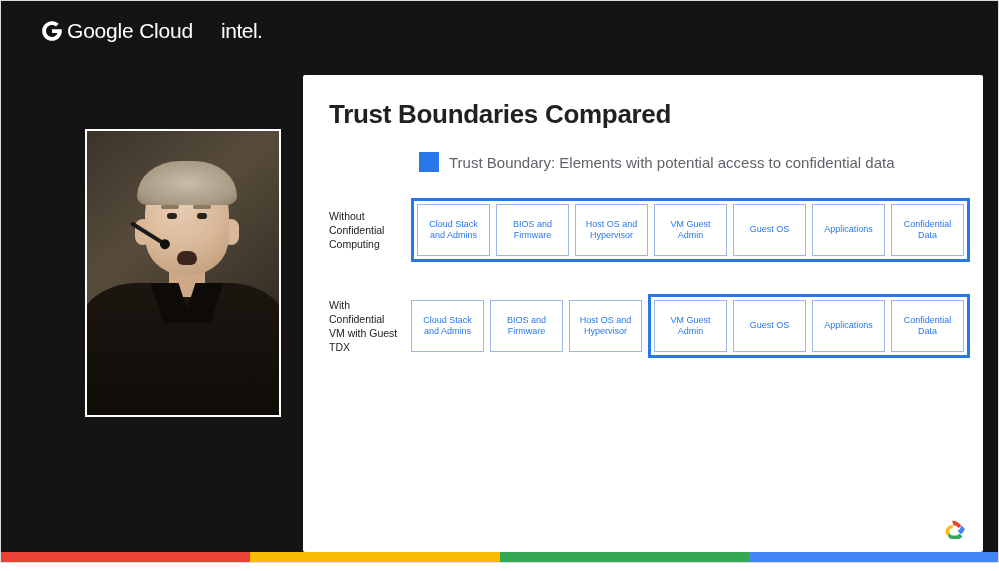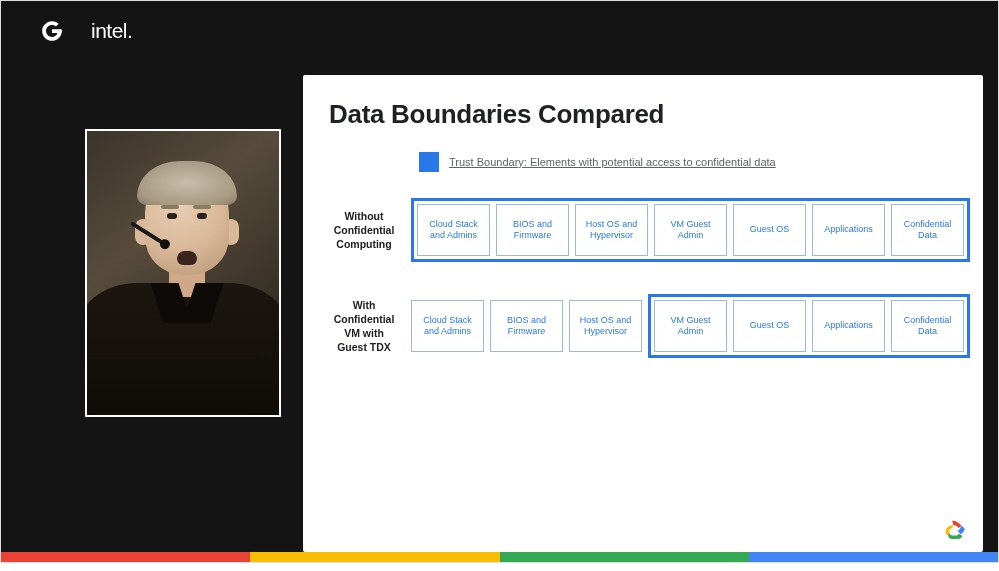--- a/index.html
+++ b/index.html
@@ -182,40 +182,39 @@
     font-weight: 700;
     color: #202124;
     margin-bottom: 22px;
     letter-spacing: -0.3px;
   }
   .legend {
     display: flex;
     align-items: center;
     gap: 10px;
     margin: 0 0 26px 90px;
-    font-size: 11px;
+    font-size: 15px;
     color: #5f6368;
-    text-decoration: underline;
   }
   .legend-swatch {
     width: 20px;
     height: 20px;
     background: #2978ea;
   }
   .row {
     display: flex;
     align-items: center;
     margin-bottom: 32px;
   }
   .row-label {
     width: 82px;
     font-size: 10.5px;
-    font-weight: 700;
+    font-weight: 400;
     color: #202124;
-    text-align: center;
+    text-align: left;
     padding-right: 12px;
     line-height: 1.35;
     flex-shrink: 0;
   }
   .boxes {
     display: flex;
     gap: 6px;
     padding: 0;
     border-radius: 0;
   }
@@ -271,20 +270,21 @@
 </head>
 <body>
 
 <div class="frame">
 
   <div class="header">
     <div class="gcloud">
       <svg width="22" height="22" viewBox="0 0 48 48">
         <path fill="#fff" d="M44.5 20H24v8.5h11.8C34.5 33.9 29.9 37 24 37c-7.2 0-13-5.8-13-13s5.8-13 13-13c3.3 0 6.3 1.2 8.6 3.3l6-6C34.9 4.5 29.7 2.5 24 2.5 12.1 2.5 2.5 12.1 2.5 24S12.1 45.5 24 45.5 45.5 35.9 45.5 24c0-1.4-.1-2.7-.4-4z"></path>
       </svg>
+      <span class="gcloud-text">Google Cloud</span>
     </div>
     <div>
       <span class="intel-text">intel</span><span class="intel-text intel-dot">.</span>
     </div>
   </div>
 
   <div class="content">
 
     <div class="speaker-box">
       <div class="shirt"></div>
@@ -297,21 +297,21 @@
       <div class="hair"></div>
       <div class="brow-l"></div>
       <div class="brow-r"></div>
       <div class="eye-l"></div>
       <div class="eye-r"></div>
       <div class="mouth"></div>
       <div class="mic"></div>
     </div>
 
     <div class="slide">
-      <div class="slide-title">Data Boundaries Compared</div>
+      <div class="slide-title">Trust Boundaries Compared</div>
 
       <div class="legend">
         <div class="legend-swatch"></div>
         <div>Trust Boundary: Elements with potential access to confidential data</div>
       </div>
 
       <div class="row">
         <div class="row-label">Without Confidential Computing</div>
         <div class="boxes trusted">
           <div class="box">Cloud Stack and Admins</div>

